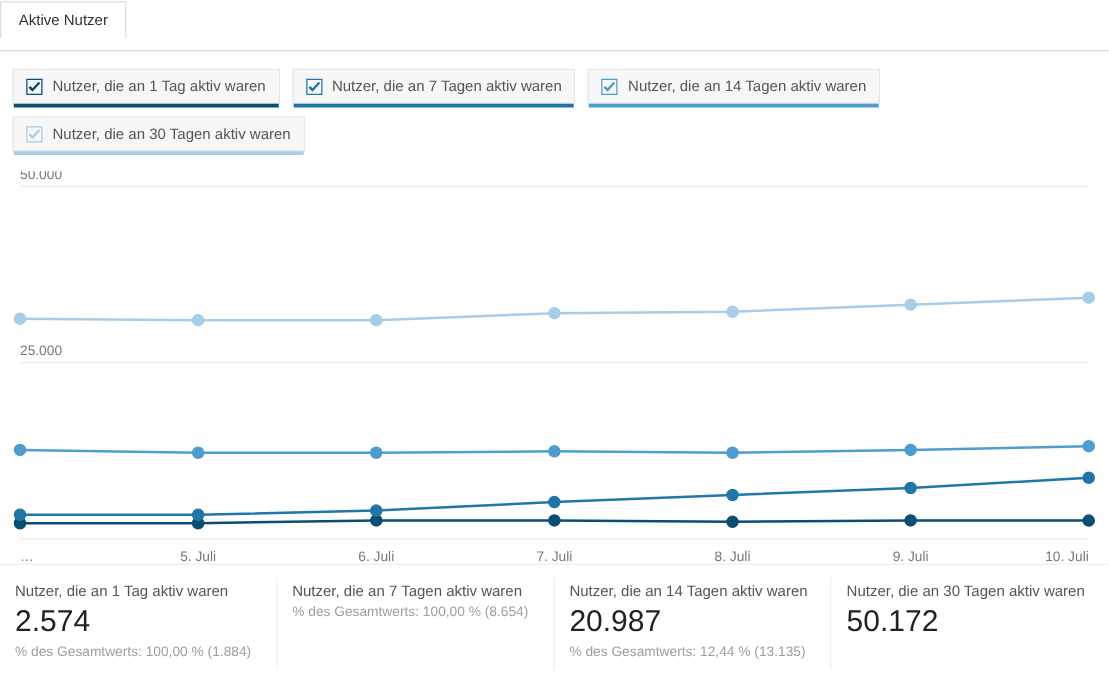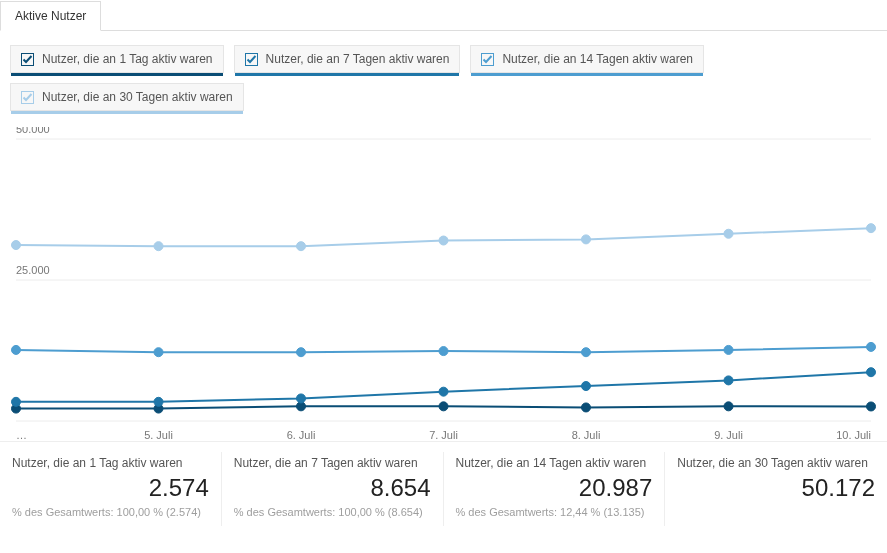--- a/index.html
+++ b/index.html
@@ -6,21 +6,21 @@
 body {
   font-family: Arial, Helvetica, sans-serif;
   width: 887px;
   height: 553px;
   background: #fff;
   color: #333;
   position: relative;
 }
 .tab-bar {
   border-bottom: 1px solid #ddd;
-  height: 31px;
+  height: 41px;
 }
 .tab {
   display: inline-block;
   padding: 7px 14px;
   font-size: 12px;
   border: 1px solid #ddd;
   border-bottom: 1px solid #fff;
   background: #fff;
   position: relative;
   top: 1px;
@@ -77,21 +77,20 @@
 .metric:last-child { border-right: none; }
 .metric .m-title {
   font-size: 12px;
   color: #555;
   margin-bottom: 4px;
 }
 .metric .m-value {
   font-size: 24px;
   color: #222;
   margin-bottom: 4px;
-  text-align: right;
 }
 .metric .m-sub {
   font-size: 11px;
   color: #9e9e9e;
 }
 </style>
 </head>
 <body>
 
 <div class="tab-bar">
@@ -183,25 +182,24 @@
       <circle cx="578" cy="112.392" r="4.5" fill="#a7cde9" stroke="#a7cde9"></circle>
       <circle cx="720.5" cy="106.752" r="4.5" fill="#a7cde9" stroke="#a7cde9"></circle>
       <circle cx="863" cy="101.14583999999999" r="4.5" fill="#a7cde9" stroke="#a7cde9"></circle>
     </svg>
 </div>
 
 <div class="metrics" id="metrics-row">
     <div class="metric">
       <div class="m-title">Nutzer, die an 1 Tag aktiv waren</div>
       <div class="m-value">2.574</div>
-      <div class="m-sub">% des Gesamtwerts: 100,00 % (2.574)</div>
+      <div class="m-sub">% des Gesamtwerts: 100,00 % (1.884)</div>
     </div>
     <div class="metric">
       <div class="m-title">Nutzer, die an 7 Tagen aktiv waren</div>
-      <div class="m-value">8.654</div>
       <div class="m-sub">% des Gesamtwerts: 100,00 % (8.654)</div>
     </div>
     <div class="metric">
       <div class="m-title">Nutzer, die an 14 Tagen aktiv waren</div>
       <div class="m-value">20.987</div>
       <div class="m-sub">% des Gesamtwerts: 12,44 % (13.135)</div>
     </div>
     <div class="metric">
       <div class="m-title">Nutzer, die an 30 Tagen aktiv waren</div>
       <div class="m-value">50.172</div>

